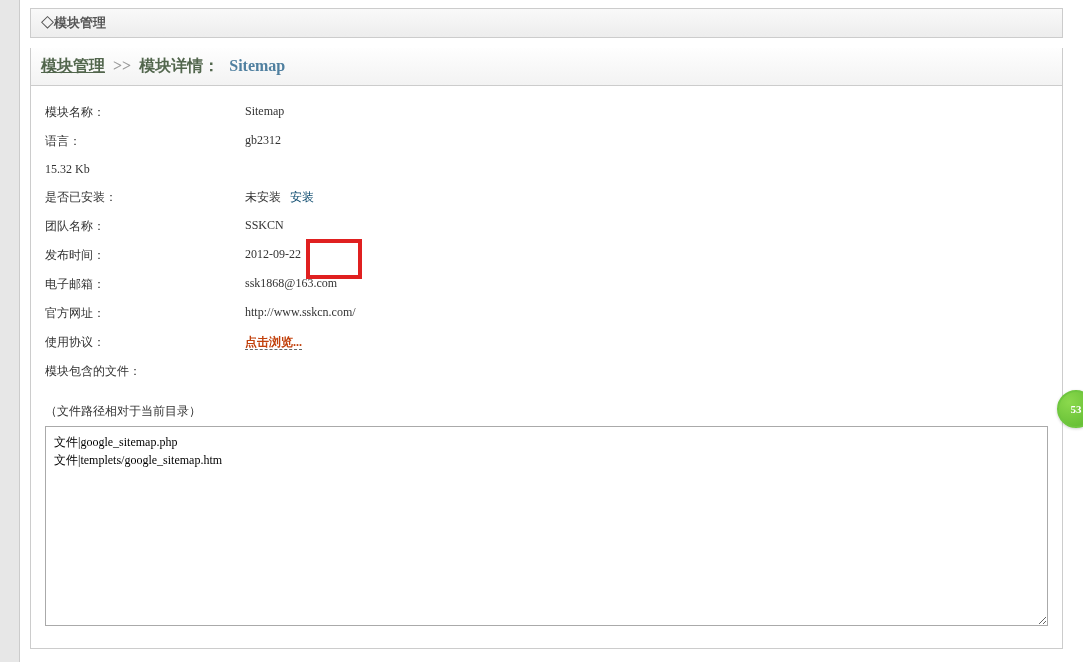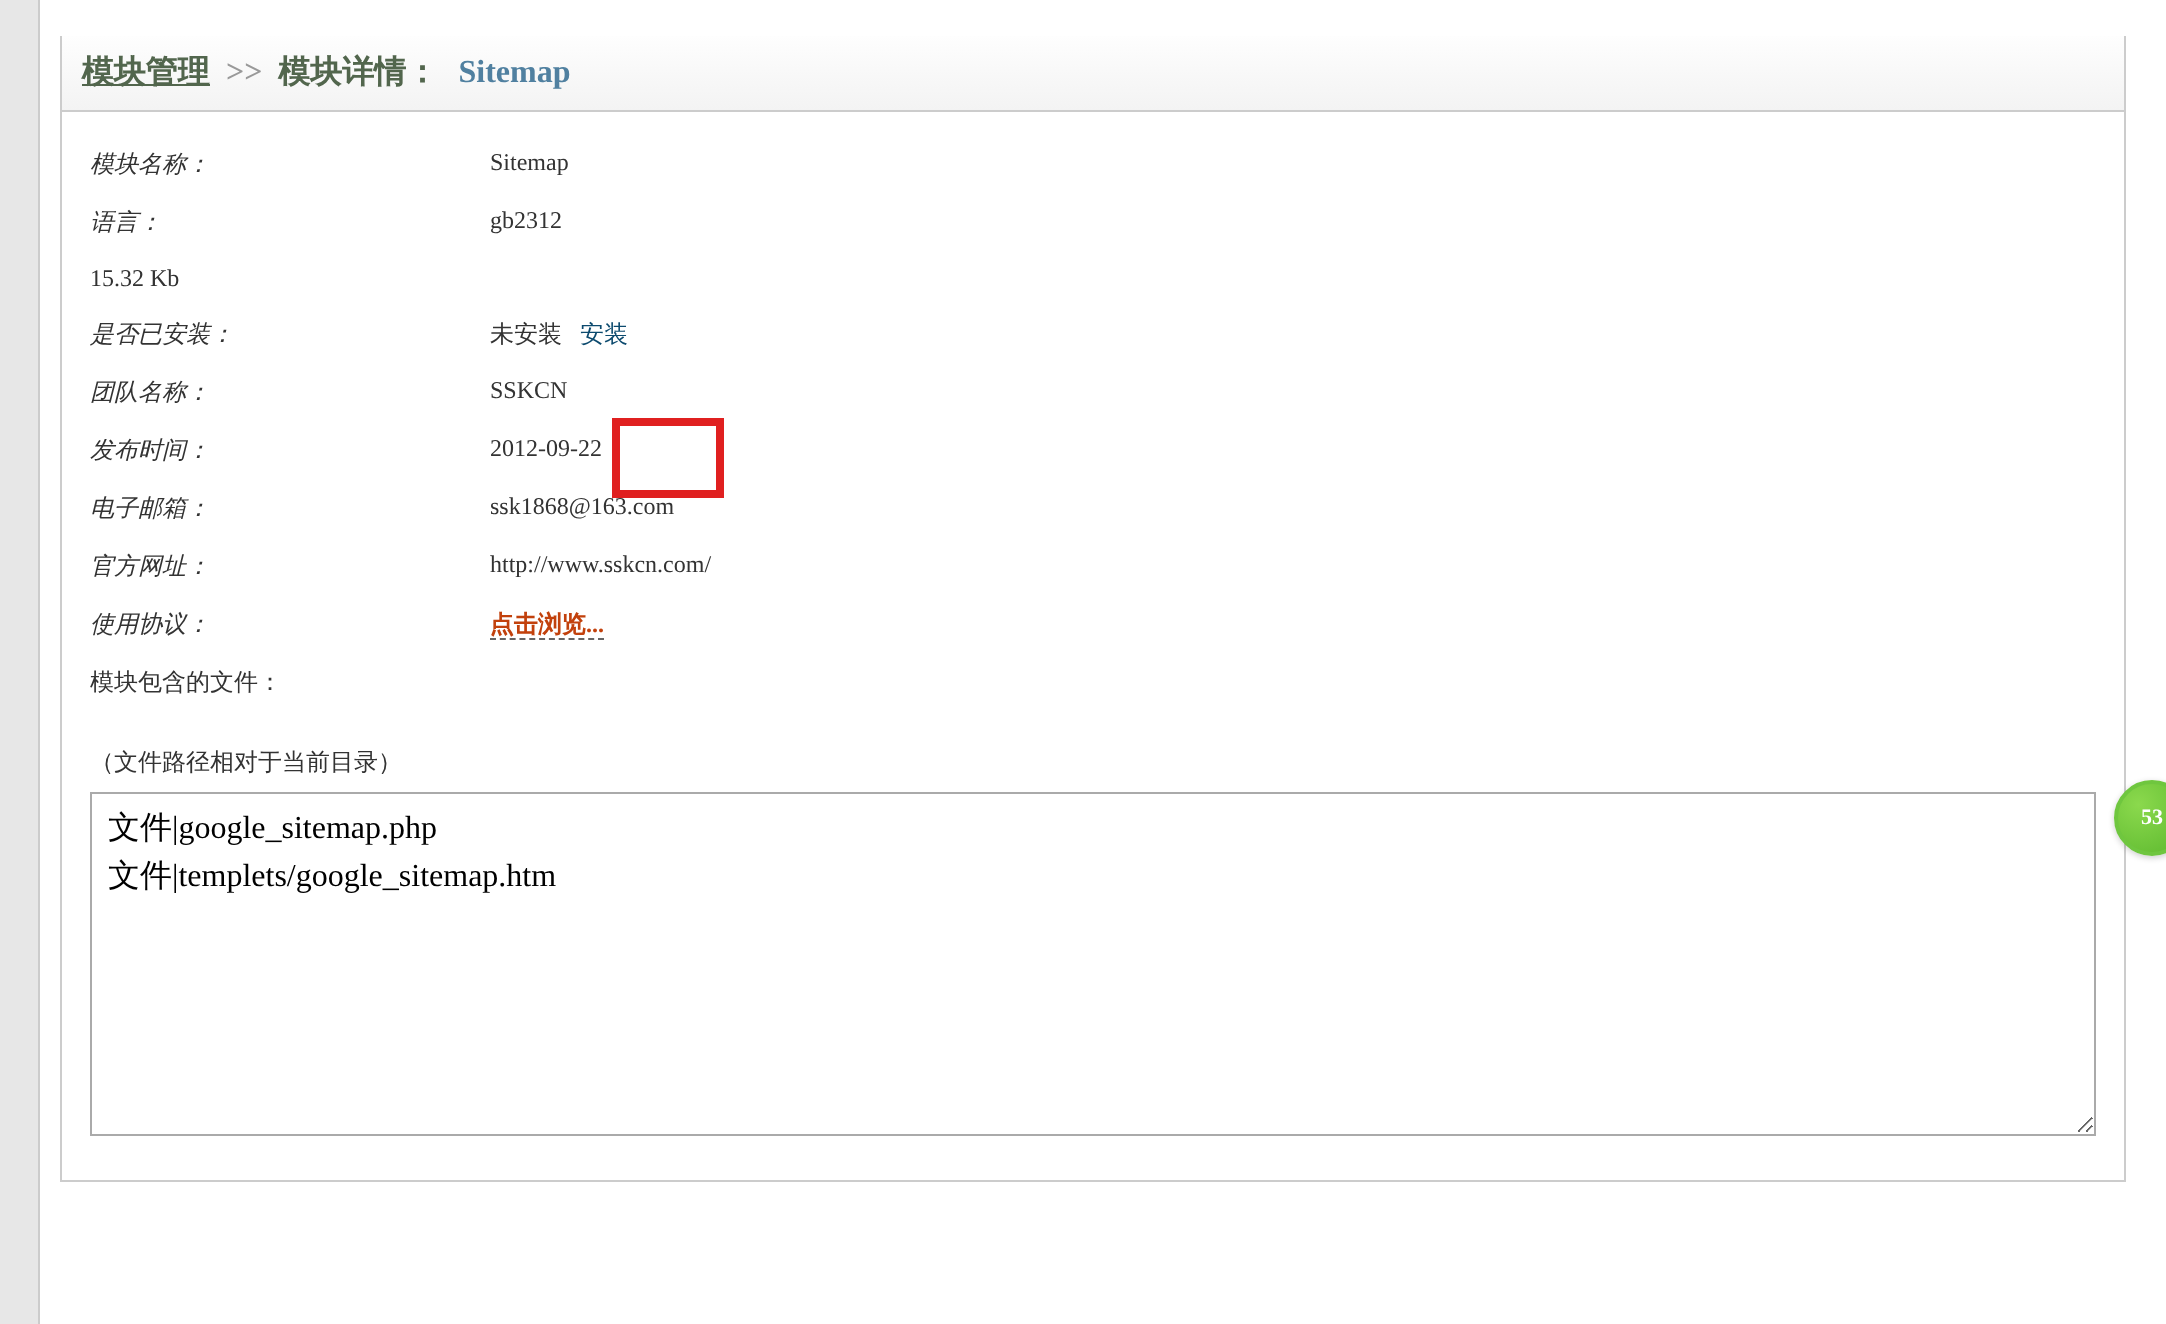--- a/index.html
+++ b/index.html
@@ -67,21 +67,20 @@
       border-top: none;
       padding: 12px 14px 18px 14px;
     }
     .field-row {
       display: flex;
       padding: 6px 0;
     }
     .field-label {
       width: 200px;
       color: #333;
-      font-style: italic;
     }
     .field-value {
       flex: 1;
       color: #333;
       position: relative;
     }
     .install-link {
       color: #0c4a6e;
       margin-left: 6px;
     }
@@ -105,25 +104,25 @@
       padding: 6px 0 2px 0;
       color: #333;
     }
     .files-sublabel {
       padding: 0 0 6px 0;
       color: #333;
       margin-top: 21px;
     }
     .file-textarea {
       width: 100%;
-      height: 172px;
+      height: 200px;
       border: 1px solid #aaa;
       padding: 6px 8px;
       font-family: SimSun, "宋体", serif;
-      font-size: 16px;
+      font-size: 12px;
       line-height: 1.5;
       resize: both;
     }
     .floating-badge {
       position: fixed;
       right: -12px;
       top: 390px;
       width: 38px;
       height: 38px;
       background: radial-gradient(circle at 30% 30%, #8bd94d, #5cb82e);
@@ -138,20 +137,23 @@
       box-shadow: 0 1px 3px rgba(0,0,0,0.2);
     }
   </style>
 </head>
 <body>
 
 <div class="left-sidebar"></div>
 
 <div class="main-container">
 
+  <div class="title-bar">
+    <span>◇</span><span>模块管理</span>
+  </div>
 
   <div class="breadcrumb-bar">
     <a class="link">模块管理</a>
     <span class="separator">&gt;&gt;</span>
     <span class="current-label">模块详情：</span>
     <span class="current-value">Sitemap</span>
   </div>
 
   <div class="content-box" style="position:relative;">
 

